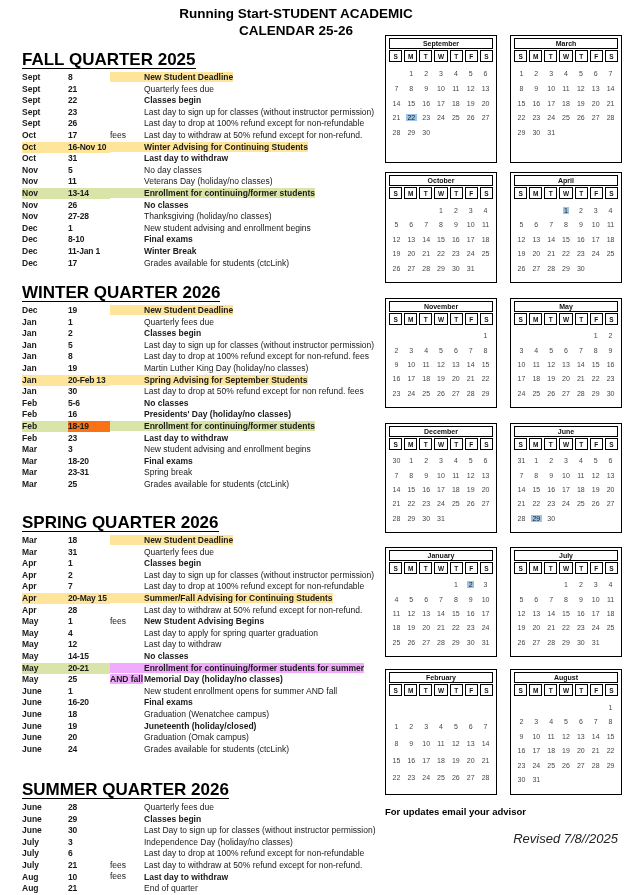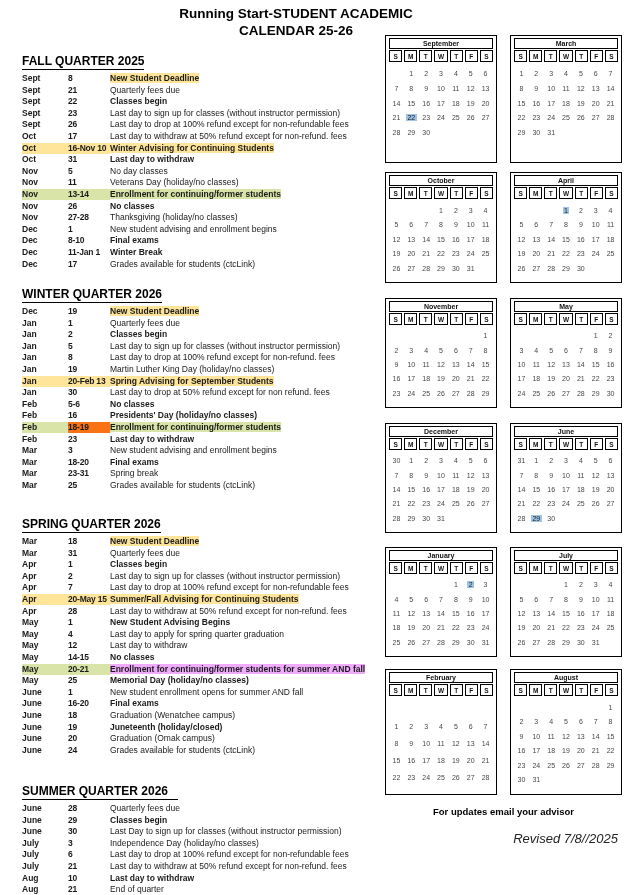--- a/index.html
+++ b/index.html
@@ -7,52 +7,52 @@
     width:642px; height:895px; background:#ffffff; position:relative;
     font-family:"Liberation Sans", sans-serif; color:#1a1a1a; overflow:hidden;
   }
   .page-title {
     position:absolute; top:5px; left:0; width:592px; text-align:center;
     font-weight:bold; font-size:13.5px; line-height:17px; color:#000;
   }
   
   .quarter { position:absolute; left:22px; width:358px; }
   .quarter-title {
-    display:inline-block; font-weight:bold; font-size:12px; color:#000;
+    display:inline-block; font-weight:bold; font-size:17px; color:#000;
     line-height:14px; border-bottom:1.3px solid #000; padding-bottom:1px;
   }
   .quarter.q3 .quarter-title { min-width:156px; }
   .events { margin-top:3px; }
   .event-row {
     display:grid; grid-template-columns:46px 42px 1fr;
     height:11.6px; line-height:11.5px; font-size:8.5px;
   }
   .ev-m, .ev-d { font-weight:bold; }
   .ev-d { letter-spacing:-0.2px; white-space:nowrap; }
-  .ev-t span { display:inline; }
+  .ev-t span { display:inline;padding-left:34px; }
   .bold { font-weight:bold; }
   .cell-fill { display:block; width:100%; }
   
   .cal {
     position:absolute; border:1.4px solid #000; box-sizing:border-box;
     padding:2px 3px 3px 3px; display:flex; flex-direction:column; background:#fff;
   }
   .cal-title {
     border:1px solid #000; text-align:center; font-size:7px; font-weight:bold;
     padding:1px 0; color:#111;
   }
   .cal-days { display:grid; grid-template-columns:repeat(7,1fr); gap:2px; margin-top:1px; }
   .cal-day { border:1px solid #000; text-align:center; font-size:6.5px; font-weight:bold; padding:1.5px 0; color:#111; }
   .cal-weeks { flex:1; display:flex; flex-direction:column; justify-content:space-evenly; margin-top:1px; }
   .cal-week { display:grid; grid-template-columns:repeat(7,1fr); }
   .cal-cell { text-align:center; font-size:7px; color:#474747; min-height:8px; }
   .cal-cell .num { padding:0 1.5px; }
   
   .footer-note {
-    position:absolute; top:806px; left:385px; width:237px; text-align:center;
+    position:absolute; top:806px; left:385px; width:237px; 
     font-weight:bold; font-size:9.5px; color:#000;
   }
   .revised {
     position:absolute; top:831px; right:24px; font-style:italic; font-size:13px; color:#222;
   }
 </style>
 </head>
 <body>
 
 <div class="page-title">

